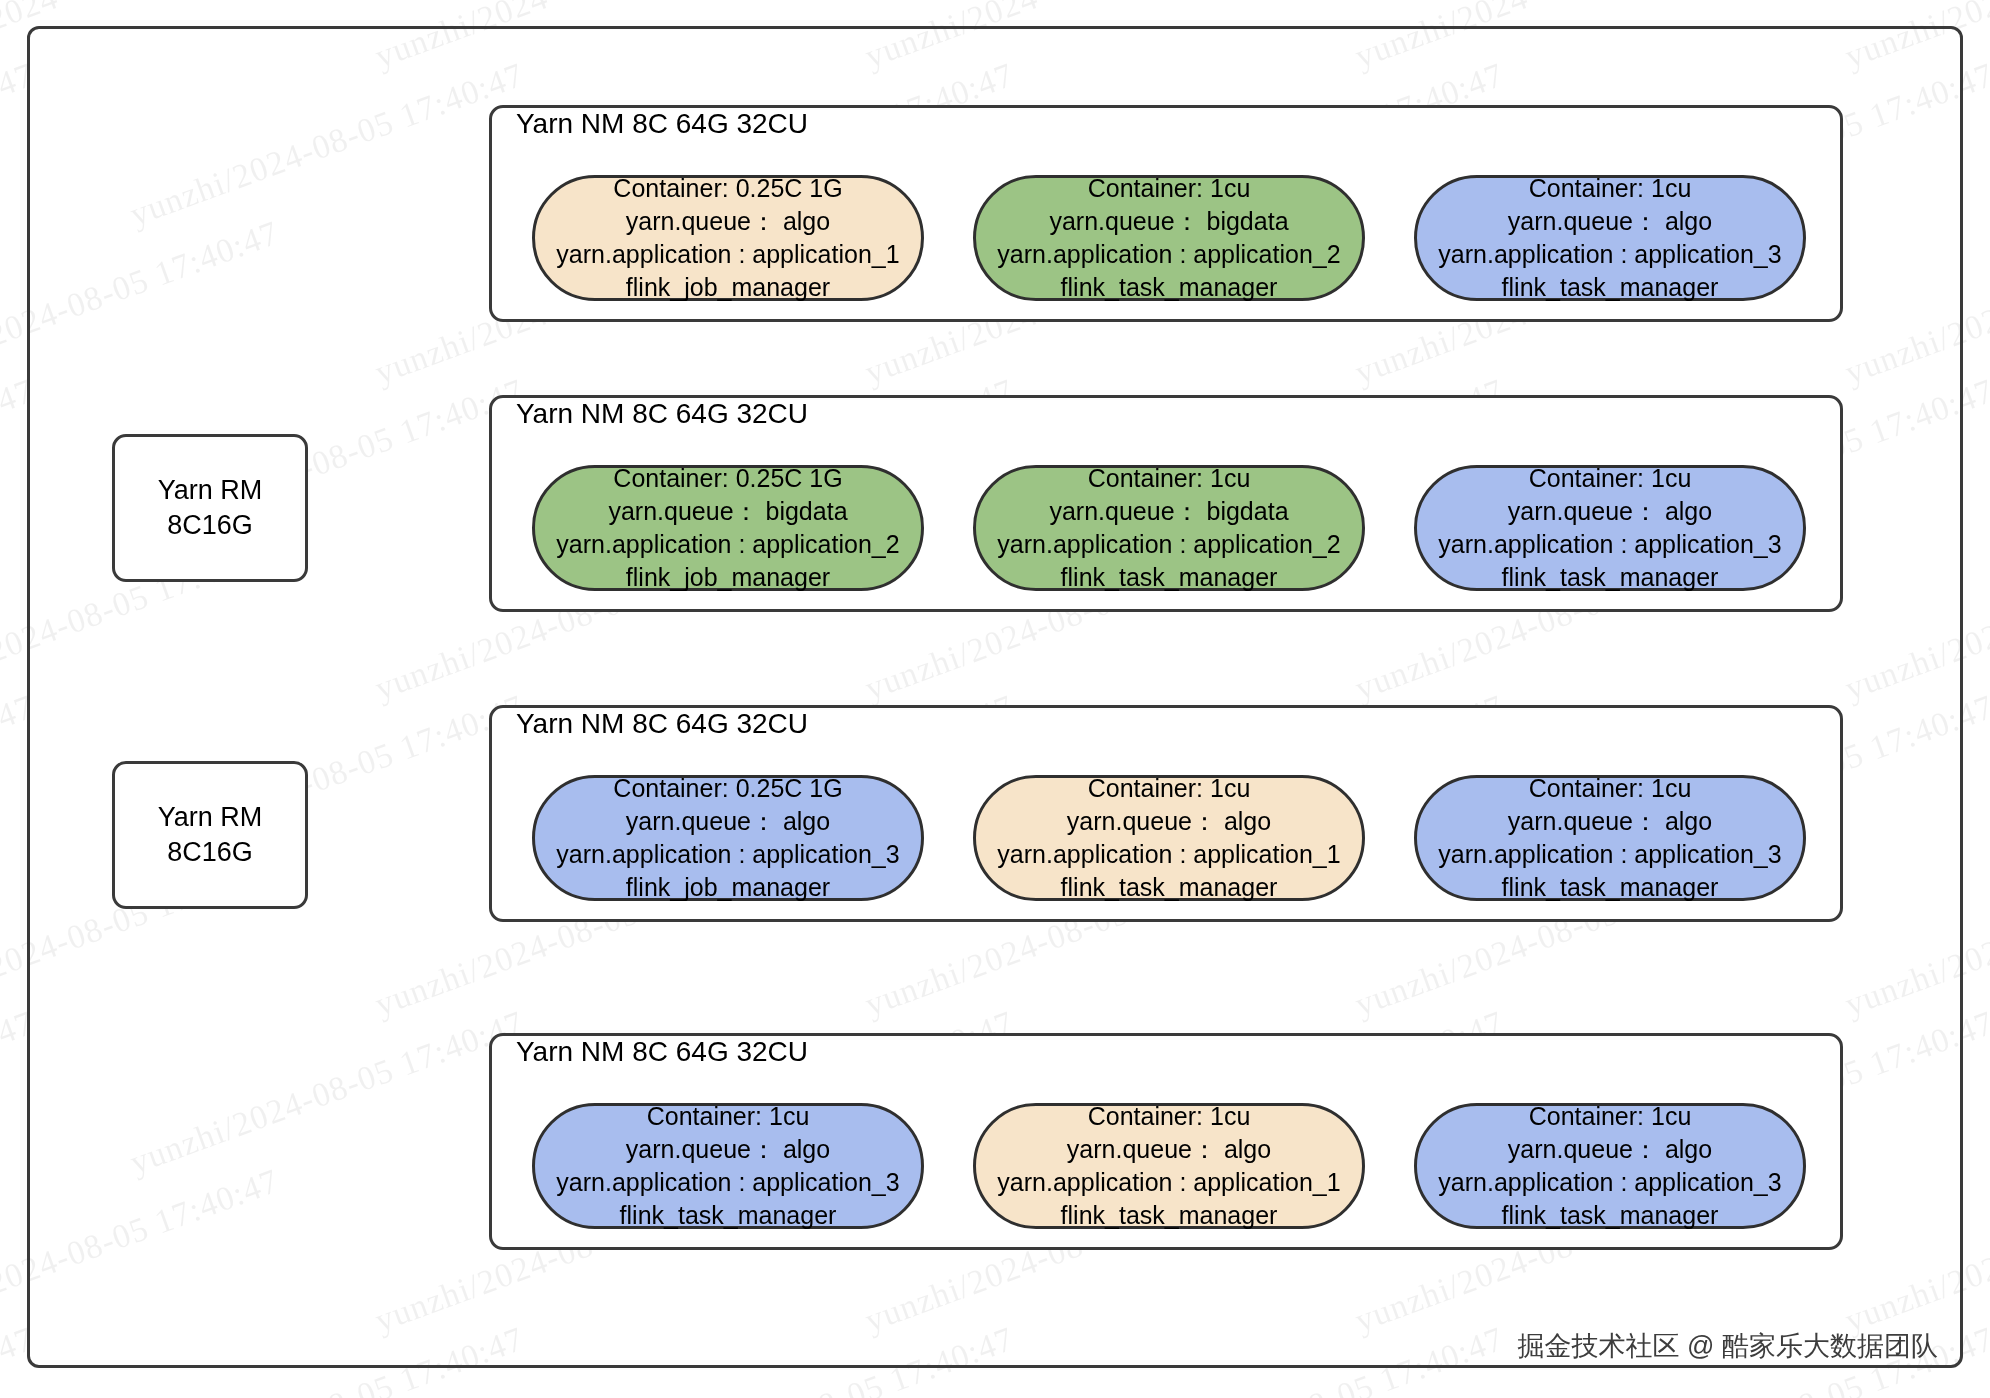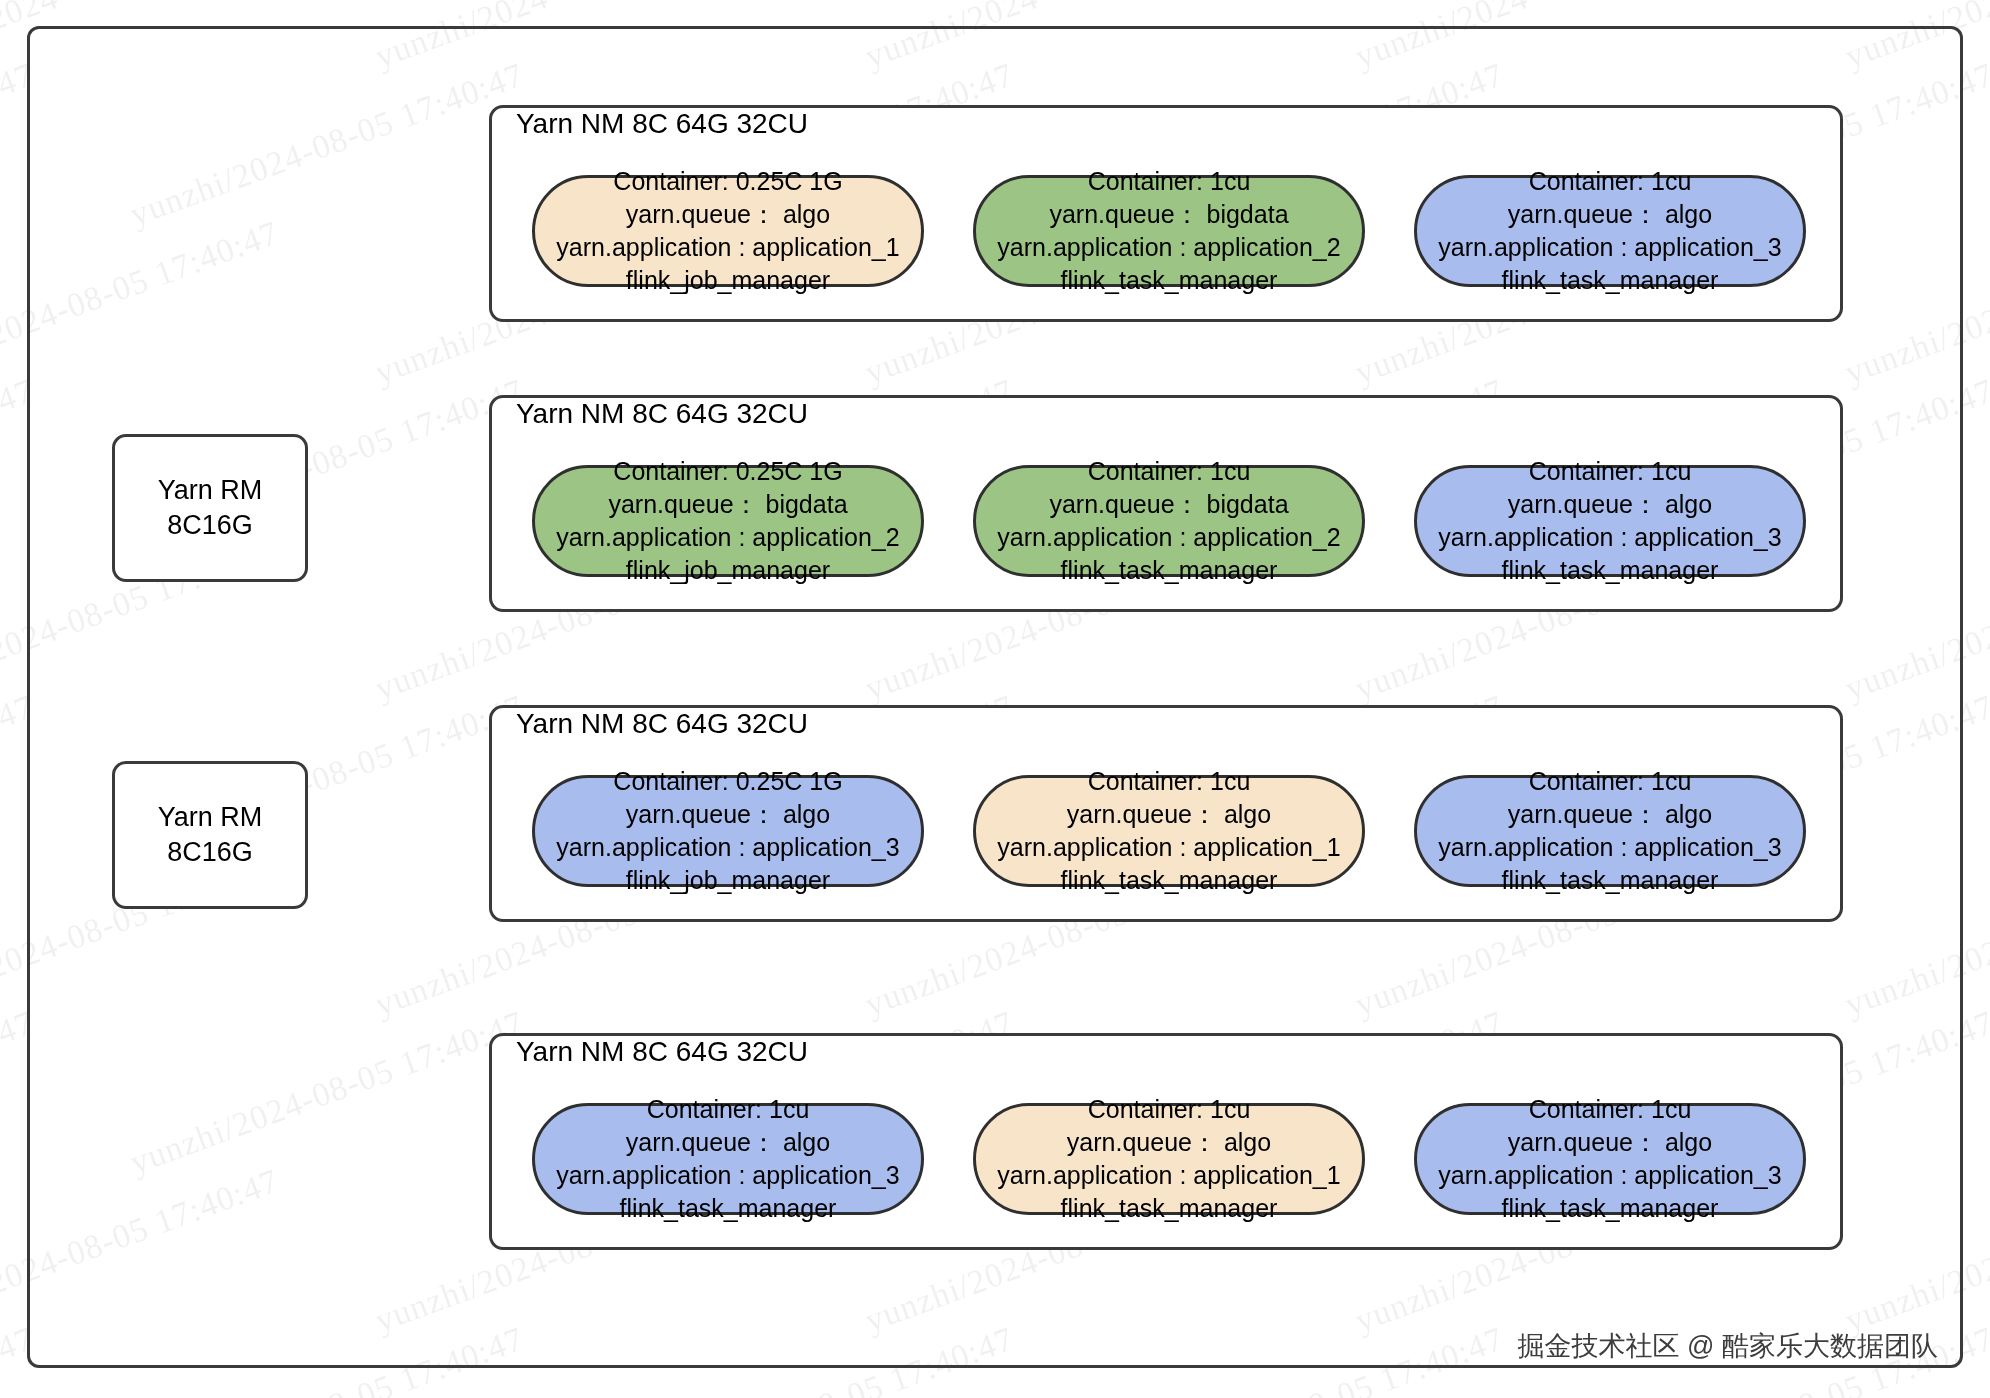--- a/index.html
+++ b/index.html
@@ -104,21 +104,21 @@
     right: 34px;
     top: 67px;
     display: flex;
     justify-content: space-between;
     align-items: flex-start;
   }
 
   
   .container-pill {
     width: 392px;
-    height: 112px;
+    height: 126px;
     border: 3px solid #2f2f2f;
     border-radius: 63px;
     box-sizing: border-box;
     display: flex;
     flex-direction: column;
     align-items: center;
     justify-content: center;
     text-align: center;
   }
   .container-pill .ln {

